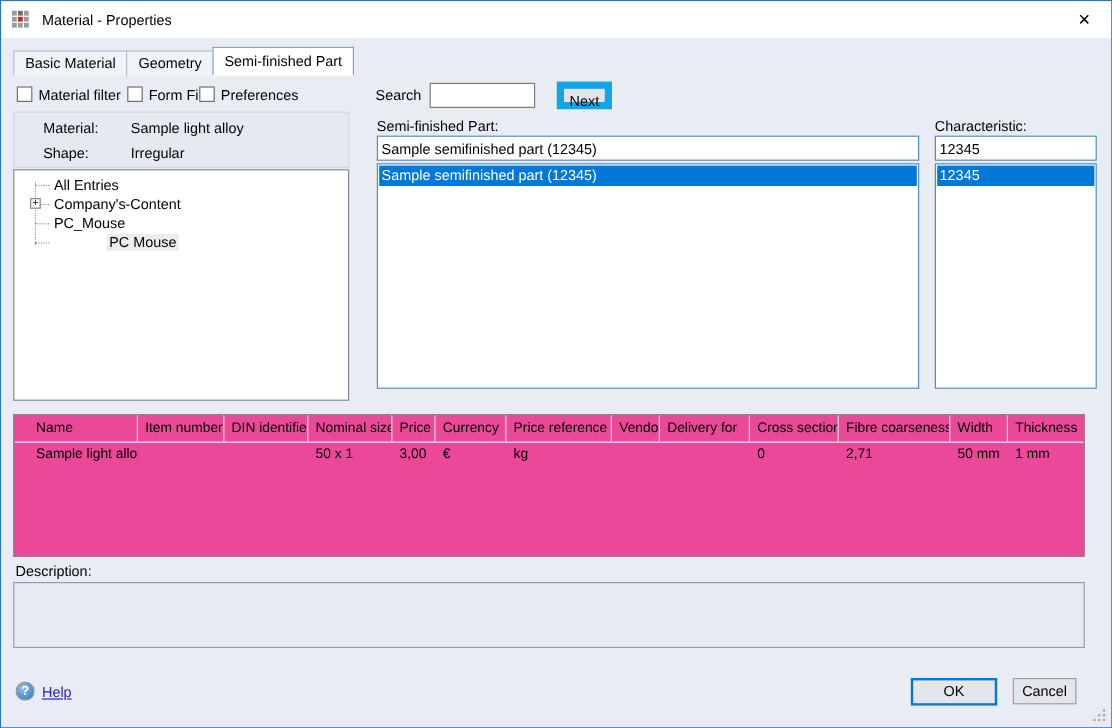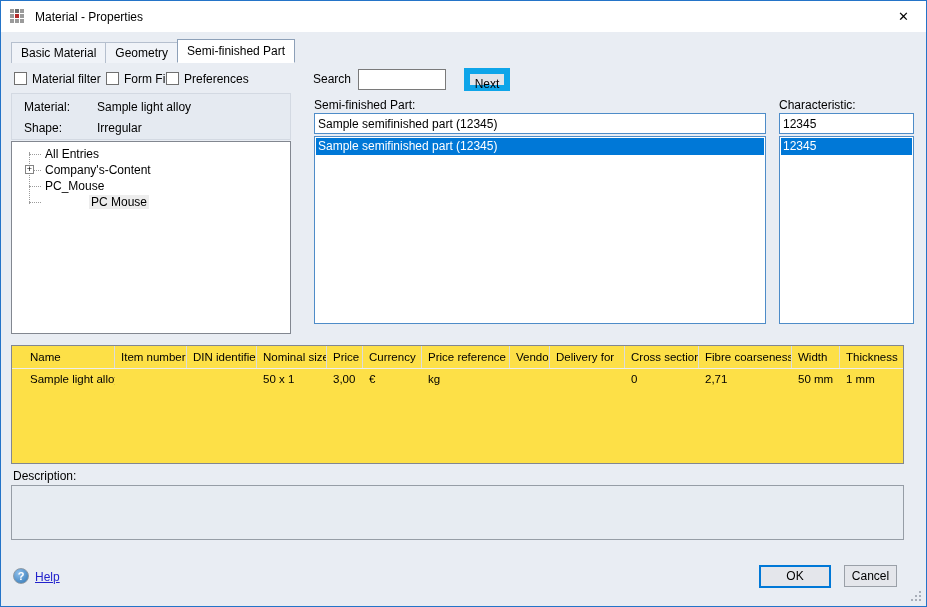--- a/index.html
+++ b/index.html
@@ -23,21 +23,21 @@
   .tab.active { height:24px; line-height:22px; background:#FFFFFF; border:1px solid #8DA0B8; border-bottom:1px solid #FFFFFF; position:relative; z-index:2; }
 
   
   .cb-group { position:absolute; top:39px; display:flex; align-items:center; height:15px; cursor:pointer; }
   .checkbox { width:13px; height:13px; background:#FFFFFF; border:1px solid #707070; margin-right:5px; flex:0 0 auto; }
   .search-label { position:absolute; left:312px; top:40px; }
   .search-input { position:absolute; left:357px; top:37px; width:88px; height:21px; border:1px solid #7A7A7A; background:#FFFFFF; font-family:"Liberation Sans",sans-serif; font-size:12px; padding:0 3px; }
   .next-btn { position:absolute; left:463px; top:36px; width:46px; height:23px; background:#E2E4E9; border:6px solid #0ea5e9; font-size:12px; text-align:center; line-height:21px; cursor:pointer; }
 
   
-  .info-panel { position:absolute; left:10px; top:61px; width:280px; height:47px; background:#E5EAF1; border:1px solid #D3D9E2; padding:5px 12px; }
+  .info-panel { position:absolute; left:10px; top:61px; width:280px; height:47px; background:#E5EAF1; border:1px solid #D3D9E2; padding:5px 24px; }
   .info-row { height:21px; line-height:16px; display:flex; }
   .info-label { width:73px; }
 
   
   .tree { position:absolute; left:10px; top:109px; width:280px; height:193px; background:#FFFFFF; border:1px solid #828790; padding-top:4px; }
   .tree-vline { position:absolute; left:17px; top:10px; height:52px; border-left:1px dotted #9B9B9B; }
   .tree-row { position:relative; height:16px; line-height:16px; padding-left:33px; white-space:nowrap; cursor:pointer; }
   .tree-row::before { content:""; position:absolute; left:17px; top:8px; width:12px; border-top:1px dotted #9B9B9B; }
   .expander { position:absolute; left:13px; top:3px; width:9px; height:9px; background:#FFFFFF; border:1px solid #848484; font-size:9px; line-height:7px; text-align:center; color:#000; z-index:2; cursor:pointer; }
   .tree-row .sel { background:#EDEDED; padding:0 2px;margin-left:44px; }
@@ -46,21 +46,21 @@
   .sf-label { position:absolute; left:313px; top:66px; }
   .sf-input { position:absolute; left:313px; top:81px; width:452px; height:21px; border:1px solid #4E8CC8; background:#FFF; font-family:"Liberation Sans",sans-serif; font-size:12px; padding:0 3px; }
   .sf-list { position:absolute; left:313px; top:104px; width:452px; height:188px; border:1px solid #4E8CC8; background:#FFF; padding:1px; }
   .ch-label { position:absolute; left:778px; top:66px; }
   .ch-input { position:absolute; left:778px; top:81px; width:135px; height:21px; border:1px solid #4E8CC8; background:#FFF; font-family:"Liberation Sans",sans-serif; font-size:12px; padding:0 3px; }
   .ch-list { position:absolute; left:778px; top:104px; width:135px; height:188px; border:1px solid #4E8CC8; background:#FFF; padding:1px; }
   .list-item { height:17px; line-height:17px; padding:0 2px; white-space:nowrap; overflow:hidden; cursor:pointer; }
   .list-item.selected { background:#0078D7; color:#FFFFFF; }
 
   
-  .parts-table { position:absolute; left:10px; top:313px; width:893px; height:119px; background:#fde047; border:1px solid #828790; overflow:hidden; font-size:11.5px; }
+  .parts-table { position:absolute; left:10px; top:313px; width:893px; height:119px; background:#ec4899; border:1px solid #828790; overflow:hidden; font-size:11.5px; }
   .pt-header { display:flex; height:23px; border-bottom:1px solid #EDEDED; }
   .pt-header .cell { border-right:1px solid #DCDCDC; }
   .pt-row { display:flex; height:21px; }
   .cell { height:100%; line-height:21px; padding-left:6px; white-space:nowrap; overflow:hidden; flex:0 0 auto; }
   .pt-header .cell { line-height:22px; }
   .c0{width:103px; padding-left:18px;} .c1{width:72px;} .c2{width:70px;} .c3{width:70px;}
   .c4{width:36px;} .c5{width:59px;} .c6{width:88px;} .c7{width:40px;} .c8{width:75px;}
   .c9{width:74px;} .c10{width:93px;} .c11{width:48px;} .c12{width:63px; border-right:none!important;}
 
   

